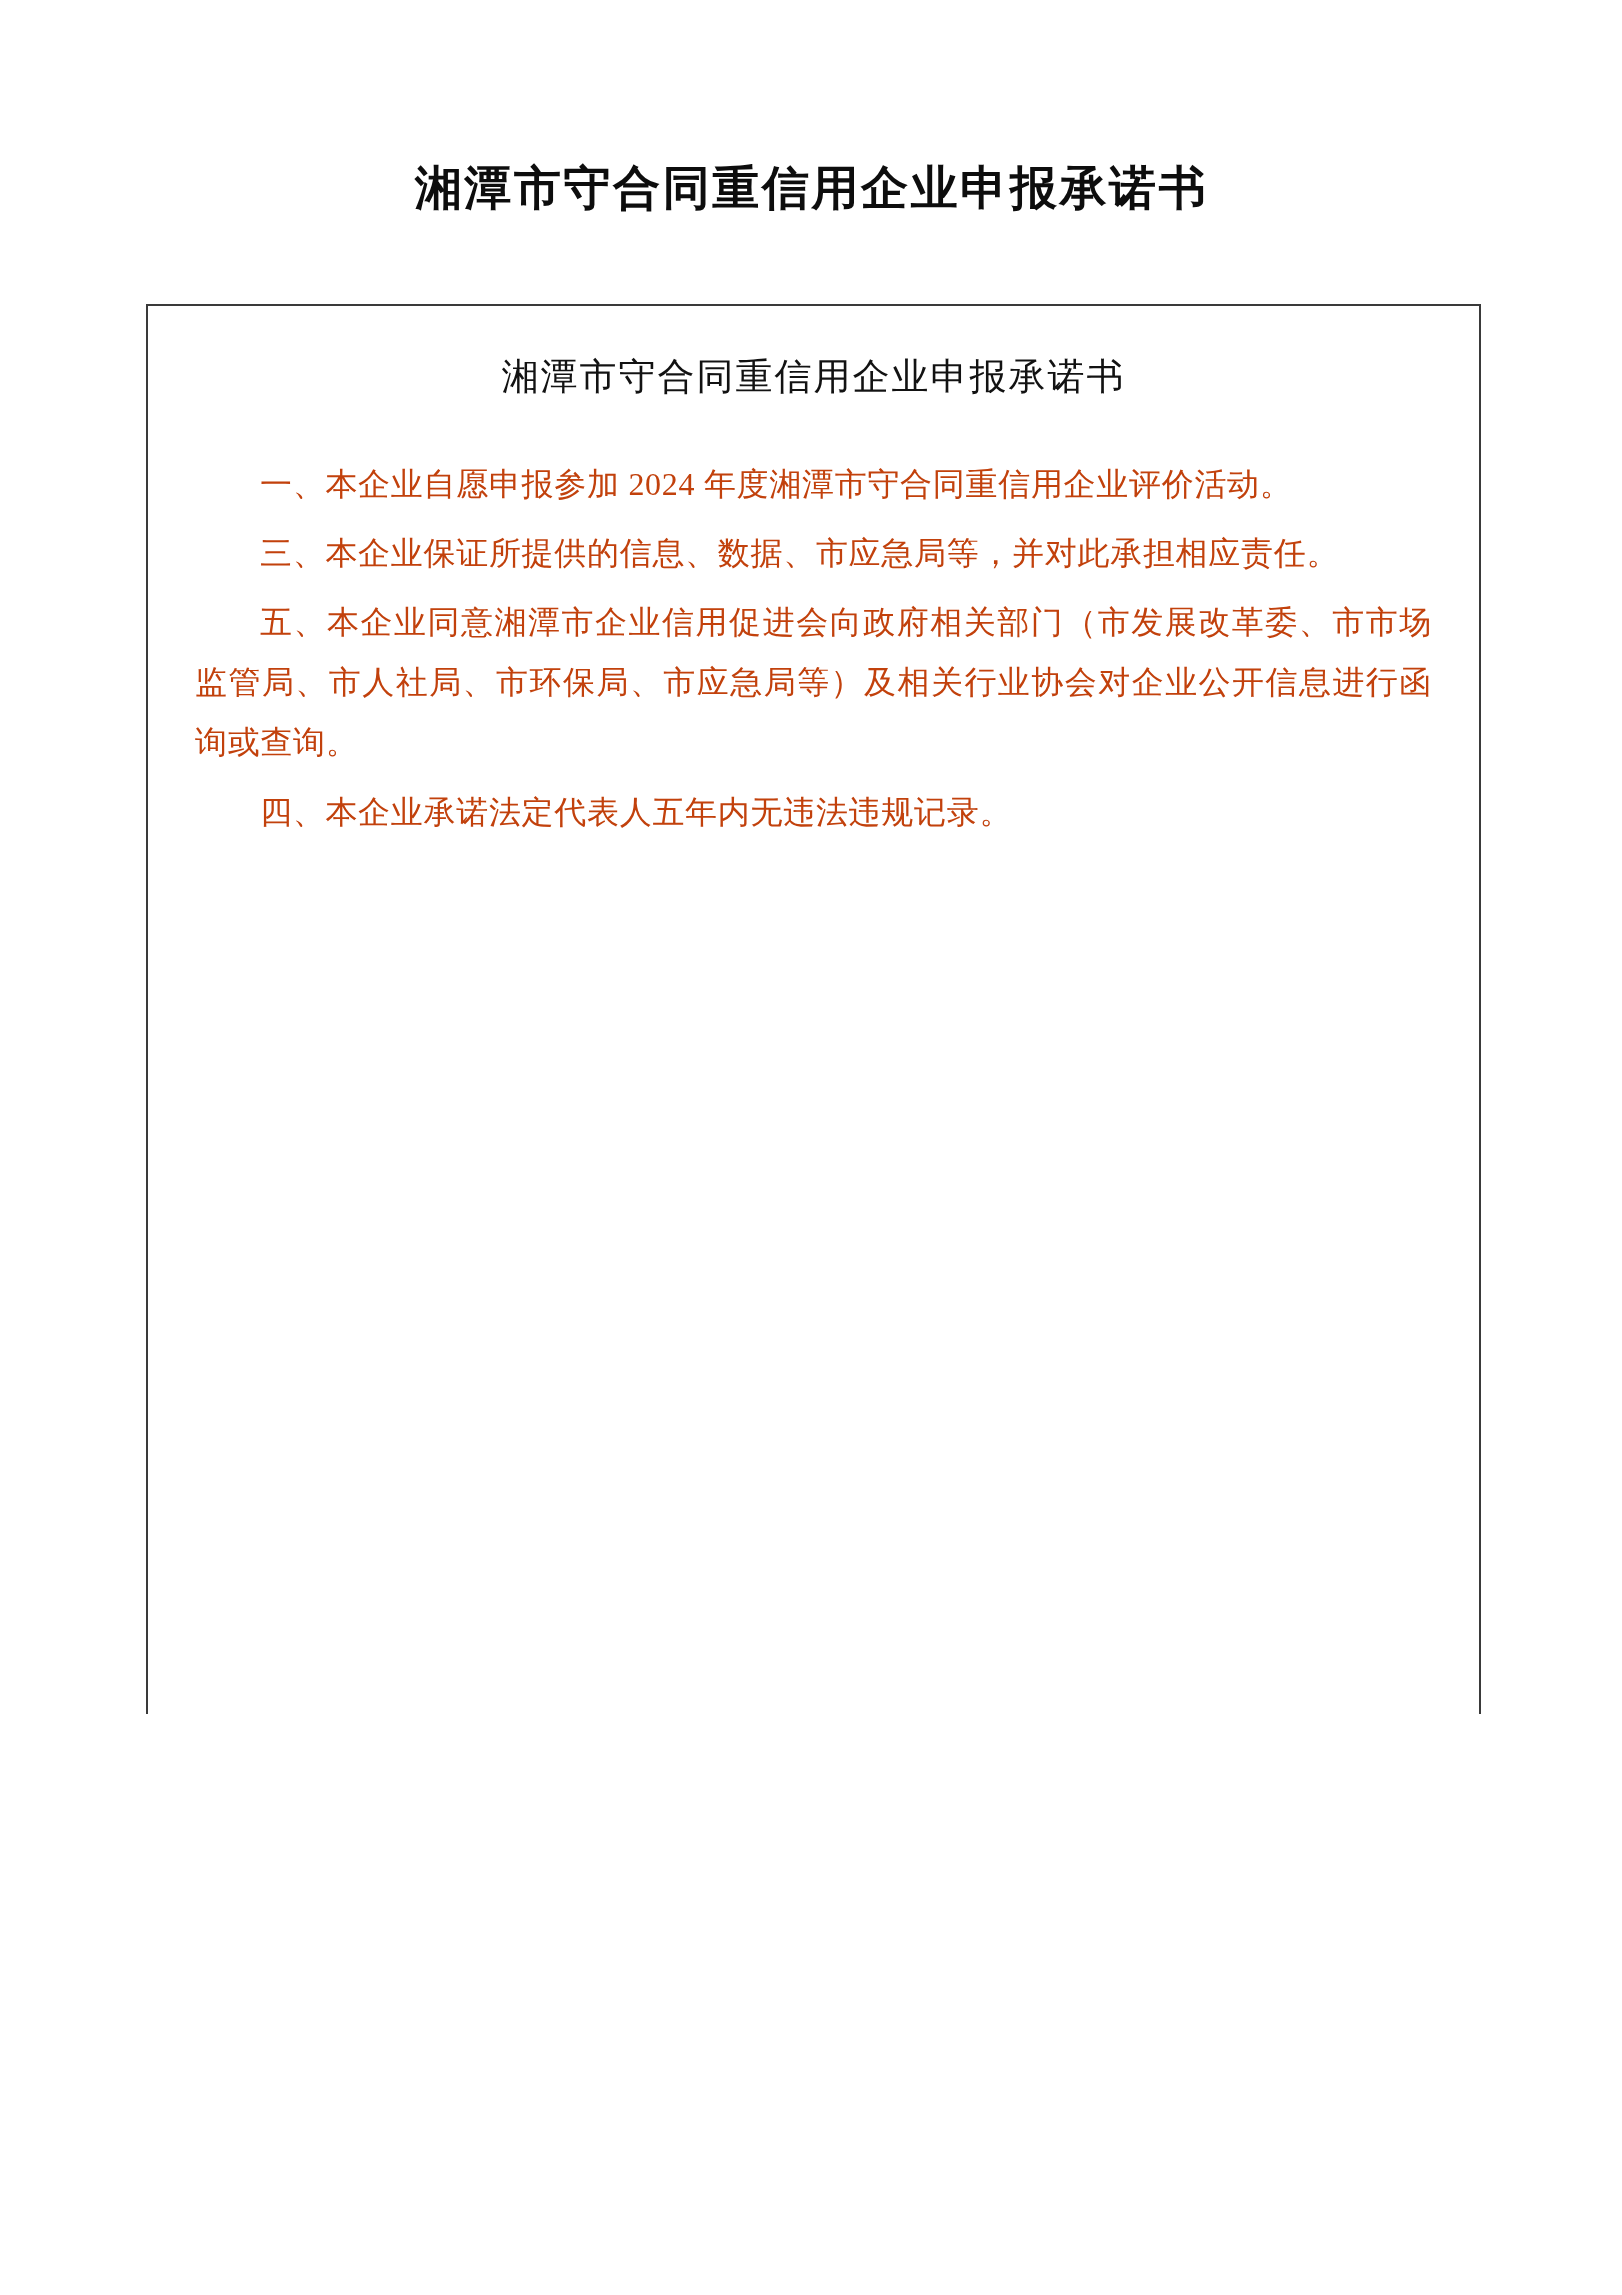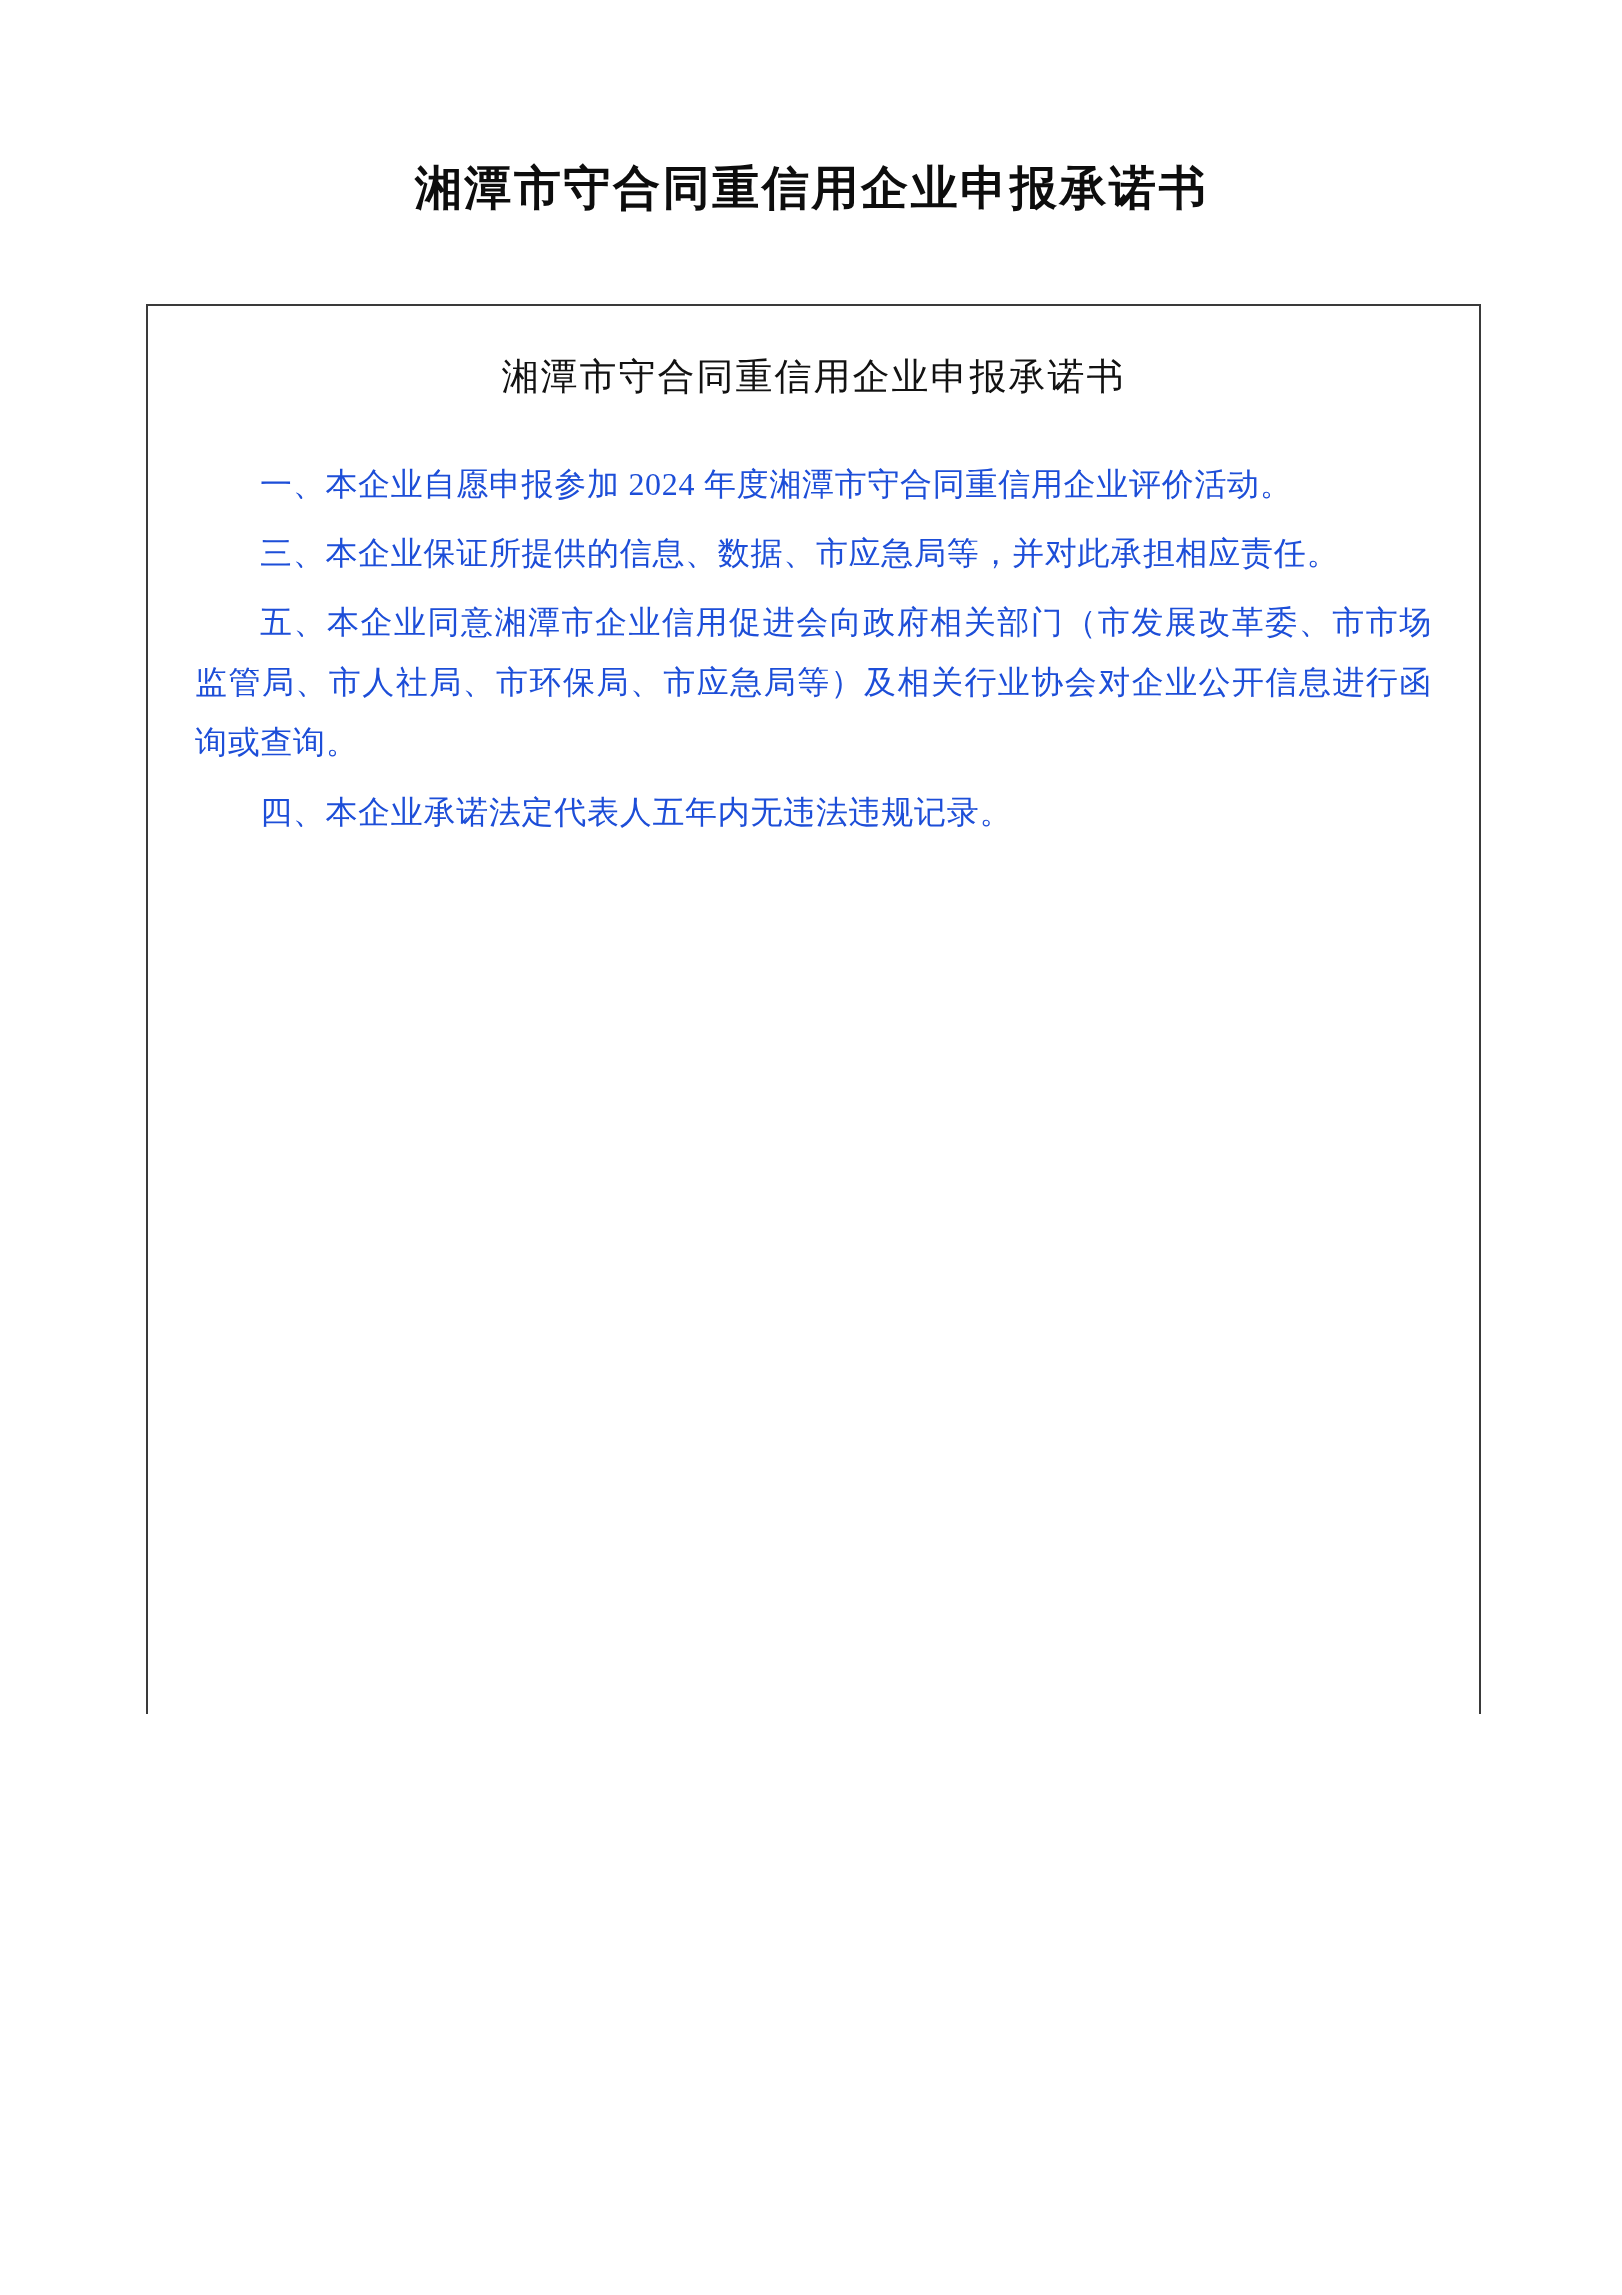--- a/index.html
+++ b/index.html
@@ -55,21 +55,21 @@
     letter-spacing: 2px;
     color: #121212;
     margin-bottom: 52px;
   }
   .para {
     font-size: 32px;
     line-height: 60px;
     text-align: justify;
     text-justify: inter-ideograph;
     letter-spacing: 0.7px;
-    color: #1d4ed8;
+    color: #c2410c;
     margin: 0 0 9.2px 0;
     text-indent: 65px;
   }
   .sig-line {
     position: absolute;
     font-size: 31px;
     letter-spacing: 1.3px;
     color: #121212;
     white-space: nowrap;
   }

